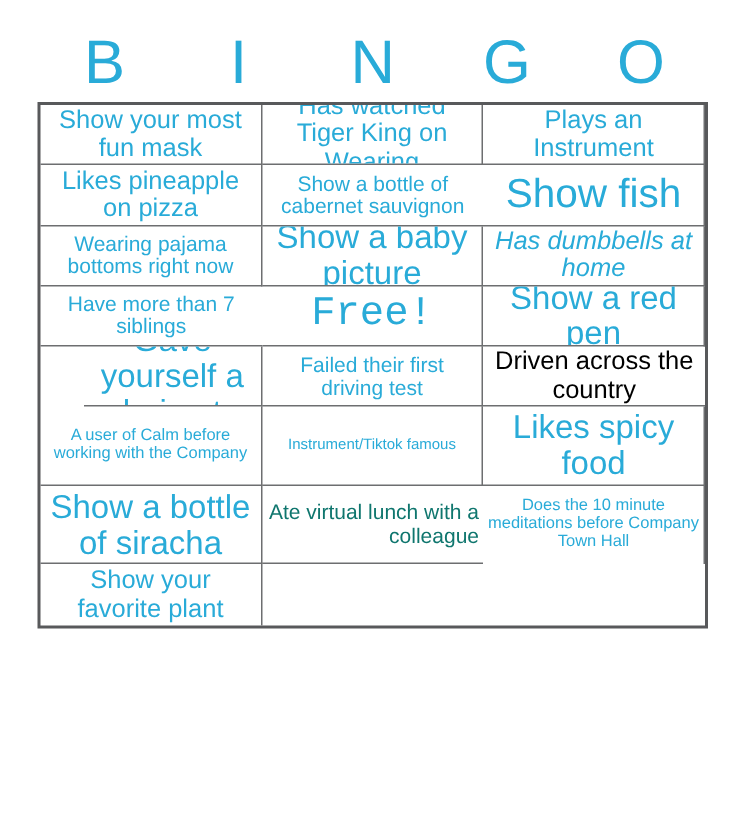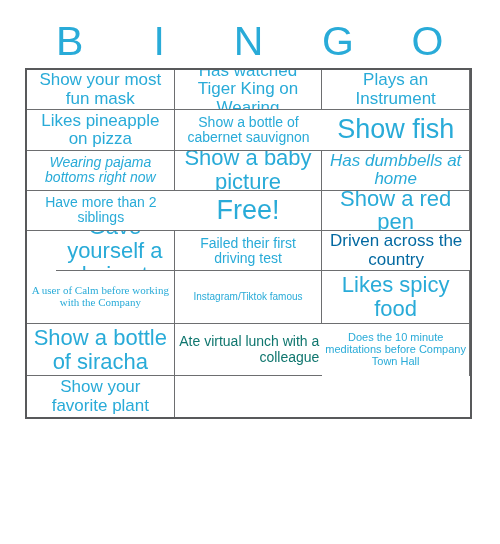--- a/index.html
+++ b/index.html
@@ -114,54 +114,54 @@
     <div class="bingo-cell" style="border-right-color: rgb(109, 110, 112); border-bottom-color: rgb(109, 110, 112);">
         <span class="cell-text sz-md" style="color: rgb(41, 171, 216);">Likes pineapple on pizza</span>
       </div>
 
     <div class="bingo-cell" style="border-right-color: rgb(109, 110, 112); border-bottom-color: rgb(109, 110, 112);">
         <span class="cell-text sz-sm" style="color: rgb(41, 171, 216);">Show a bottle of cabernet sauvignon</span>
       </div>
     <div class="bingo-cell" style="border-right-color: rgb(109, 110, 112); border-bottom-color: rgb(109, 110, 112);">
         <span class="cell-text sz-xl" style="color: rgb(41, 171, 216);">Show fish</span>
       </div>
-    <div class="bingo-cell" style="border-right-color: rgb(109, 110, 112); border-bottom-color: rgb(109, 110, 112); font-style: italic;">
+    <div class="bingo-cell" style="border-right-color: rgb(109, 110, 112); border-bottom-color: rgb(109, 110, 112);">
         <span class="cell-text sz-sm" style="color: rgb(41, 171, 216);">Wearing pajama bottoms right now</span>
       </div>
     <div class="bingo-cell" style="border-right-color: rgb(109, 110, 112); border-bottom-color: rgb(109, 110, 112);">
         <span class="cell-text sz-lg" style="color: rgb(41, 171, 216);">Show a baby picture</span>
       </div>
     <div class="bingo-cell" style="border-right-color: rgb(109, 110, 112); border-bottom-color: rgb(109, 110, 112); font-style: italic;">
         <span class="cell-text sz-md" style="color: rgb(41, 171, 216);">Has dumbbells at home</span>
       </div>
 
     <div class="bingo-cell" style="border-right-color: rgb(109, 110, 112); border-bottom-color: rgb(109, 110, 112);">
-        <span class="cell-text sz-sm" style="color: rgb(41, 171, 216);">Have more than 2 siblings</span>
+        <span class="cell-text sz-sm" style="color: rgb(41, 171, 216);">Have more than 7 siblings</span>
       </div>
-    <div class="bingo-cell" style="border-right-color: rgb(109, 110, 112); border-bottom-color: rgb(109, 110, 112);">
+    <div class="bingo-cell" style="border-right-color: rgb(109, 110, 112); border-bottom-color: rgb(109, 110, 112); font-family: Liberation Mono, monospace;">
         <span class="cell-text sz-xl" style="color: rgb(41, 171, 216);">Free!</span>
       </div>
     <div class="bingo-cell" style="border-right-color: rgb(109, 110, 112); border-bottom-color: rgb(109, 110, 112);">
         <span class="cell-text sz-lg" style="color: rgb(41, 171, 216);">Show a red pen</span>
       </div>
     <div class="bingo-cell" style="border-right-color: rgb(109, 110, 112); border-bottom-color: rgb(109, 110, 112); margin-left: 29px;">
         <span class="cell-text sz-lg" style="color: rgb(41, 171, 216);">Gave yourself a haircut</span>
       </div>
 
     <div class="bingo-cell" style="border-right-color: rgb(109, 110, 112); border-bottom-color: rgb(109, 110, 112);">
         <span class="cell-text sz-sm" style="color: rgb(41, 171, 216);">Failed their first driving test</span>
       </div>
     <div class="bingo-cell" style="border-right-color: rgb(109, 110, 112); border-bottom-color: rgb(109, 110, 112);">
-        <span class="cell-text sz-md" style="color: #0369a1;">Driven across the country</span>
+        <span class="cell-text sz-md" style="color: #000000;">Driven across the country</span>
       </div>
     <div class="bingo-cell" style="border-right-color: rgb(109, 110, 112); border-bottom-color: rgb(109, 110, 112);">
-        <span class="cell-text sz-xs" style="color: rgb(41, 171, 216); font-family: Liberation Serif, serif;">A user of Calm before working with the Company</span>
+        <span class="cell-text sz-xs" style="color: rgb(41, 171, 216);">A user of Calm before working with the Company</span>
       </div>
     <div class="bingo-cell" style="border-right-color: rgb(109, 110, 112); border-bottom-color: rgb(109, 110, 112);">
-        <span class="cell-text sz-xxs" style="color: rgb(41, 171, 216);">Instagram/Tiktok famous</span>
+        <span class="cell-text sz-xxs" style="color: rgb(41, 171, 216);">Instrument/Tiktok famous</span>
       </div>
     <div class="bingo-cell" style="border-right-color: rgb(109, 110, 112); border-bottom-color: rgb(109, 110, 112);">
         <span class="cell-text sz-lg" style="color: rgb(41, 171, 216);">Likes spicy food</span>
       </div>
 
     <div class="bingo-cell" style="border-right-color: rgb(109, 110, 112); border-bottom-color: rgb(109, 110, 112);">
         <span class="cell-text sz-lg" style="color: rgb(41, 171, 216);">Show a bottle of siracha</span>
       </div>
     <div class="bingo-cell" style="border-right-color: rgb(109, 110, 112); border-bottom-color: rgb(109, 110, 112);">
         <span class="cell-text sz-sm" style="color: #0f766e; text-align: right;">Ate virtual lunch with a colleague</span>

